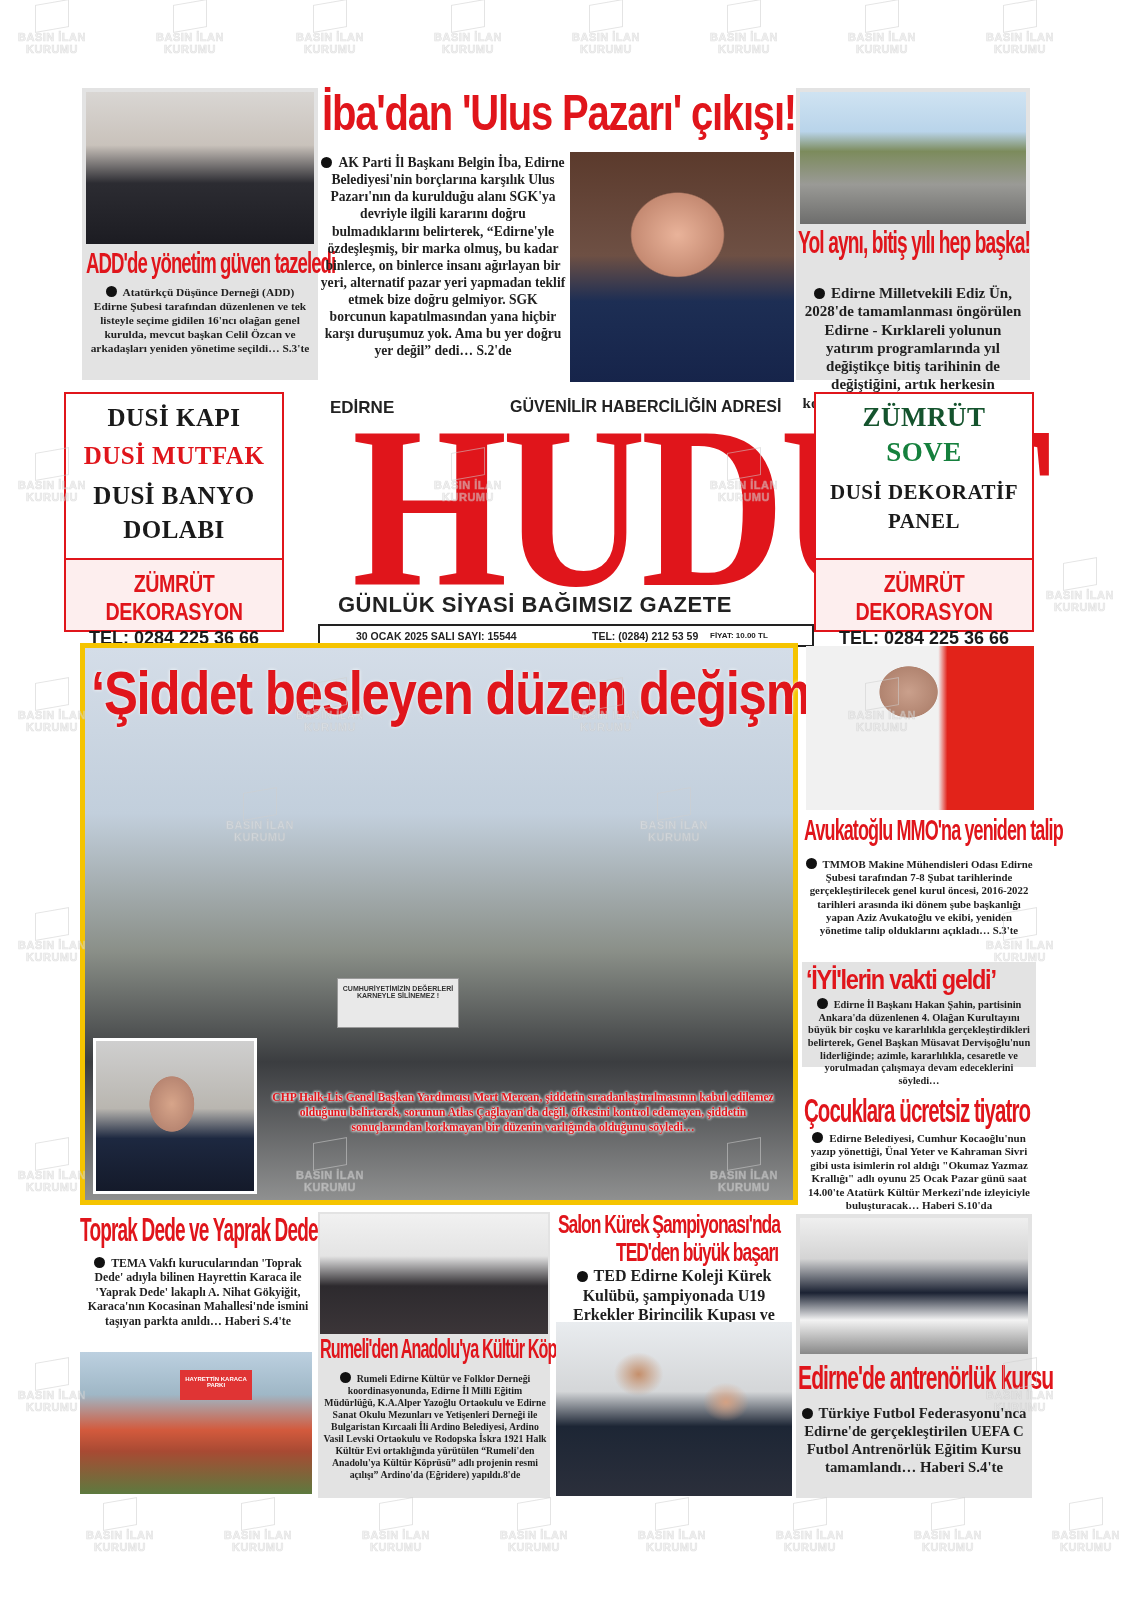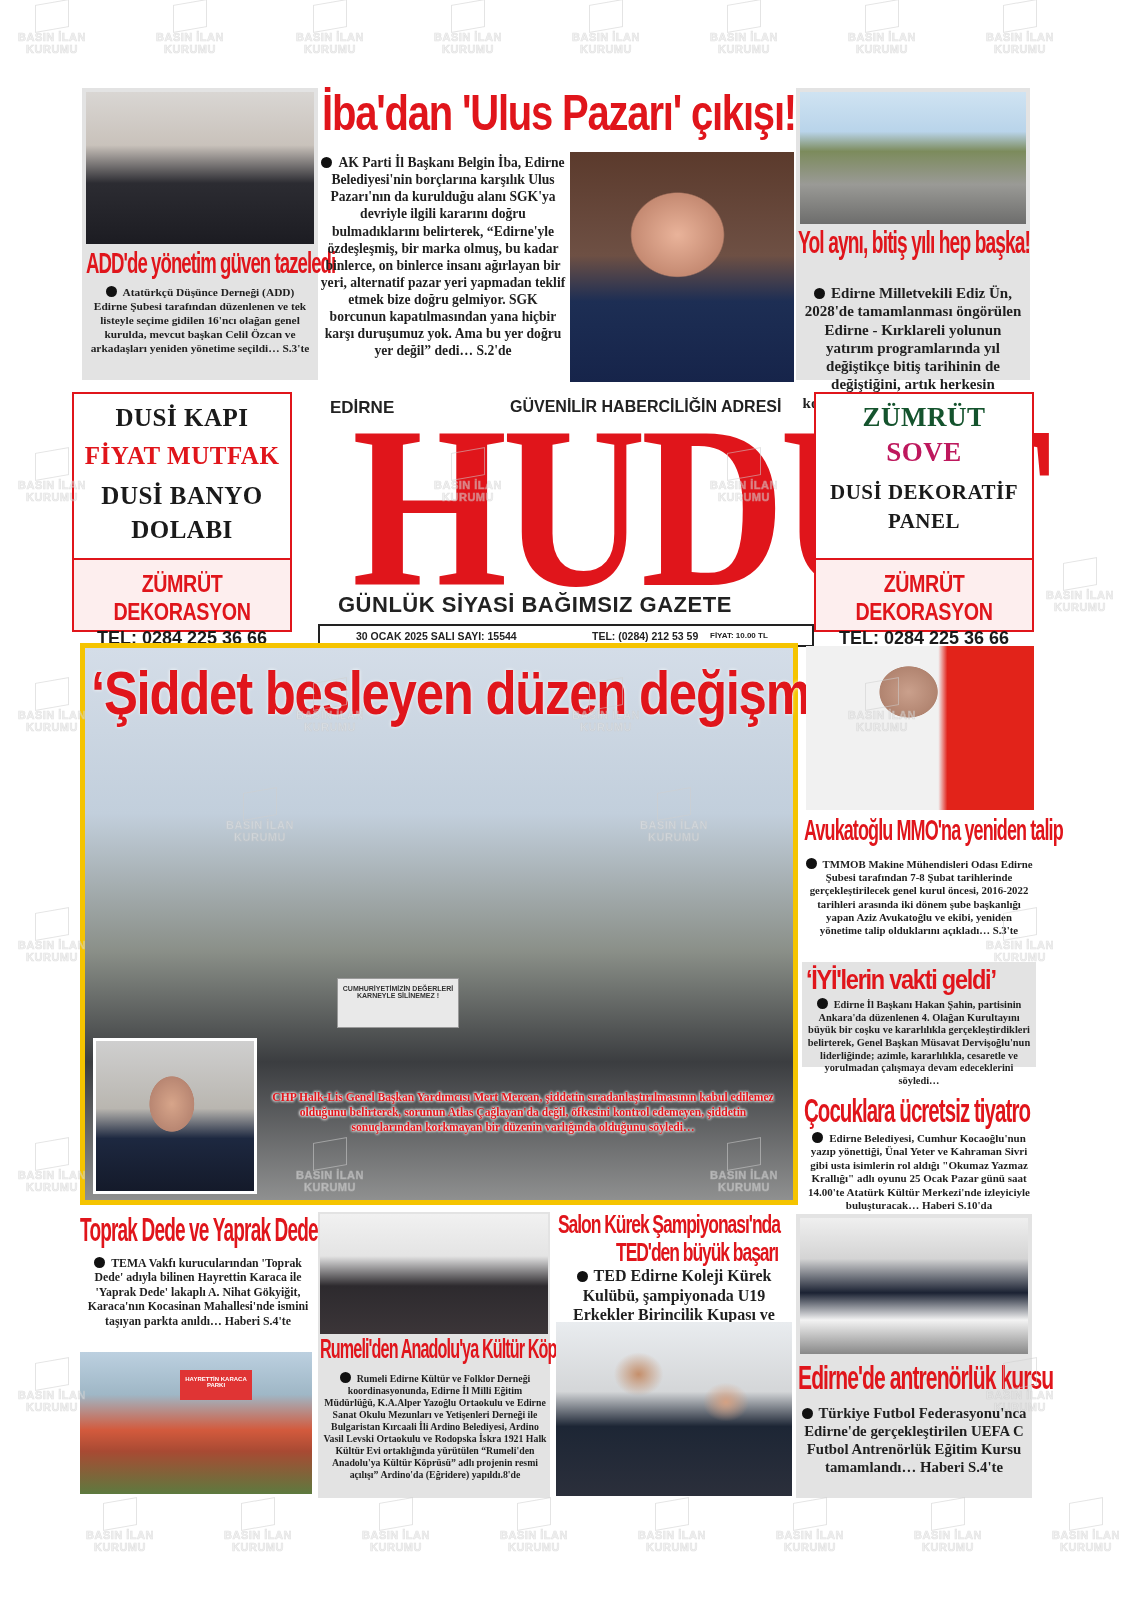--- a/index.html
+++ b/index.html
@@ -77,44 +77,44 @@
 </div>
 
 <div class="abs bg-gray" style="left:796px;top:88px;width:234px;height:292px;">
   <div class="photo ph-road" style="left:4px;top:4px;width:226px;height:132px;"></div>
   <div class="headline" style="position:absolute;left:2px;top:138px;font-size:32px;transform:scaleX(.6);">Yol aynı, bitiş yılı hep başka!</div>
   <div class="body-text" style="position:absolute;left:4px;top:196px;width:226px;font-size:15px;">
     <span class="bullet"></span><span>Edirne Milletvekili Ediz Ün, 2028'de tamamlanması öngörülen Edirne - Kırklareli yolunun yatırım programlarında yıl değiştikçe bitiş tarihinin de değiştiğini, artık herkesin konuşmaktan bıktığı Keşan - Enez yolunun ise yatırım programlarında bile yer almadığı görmenin üzücü olduğunu söyledi… Haberi S.5'te</span>
   </div>
 </div>
 
-<div class="ad-box" style="left:72px;top:392px;width:220px;height:240px;">
+<div class="ad-box" style="left:64px;top:392px;width:220px;height:240px;">
   <div class="ad-line" style="margin-top:10px;color:#1a1a1a;">DUSİ KAPI</div>
-  <div class="ad-line" style="margin-top:10px;color:#e0151b;">FİYAT MUTFAK</div>
+  <div class="ad-line" style="margin-top:10px;color:#e0151b;">DUSİ MUTFAK</div>
   <div class="ad-line" style="margin-top:12px;color:#1a1a1a;">DUSİ BANYO</div>
   <div class="ad-line" style="margin-top:6px;color:#1a1a1a;">DOLABI</div>
   <div class="ad-foot">
     <div class="brand">ZÜMRÜT DEKORASYON</div>
     <div class="tel">TEL: 0284 225 36 66</div>
   </div>
 </div>
 
 <div class="abs mast-top" style="left:330px;top:398px;">EDİRNE</div>
 <div class="abs mast-top" style="left:510px;top:398px;font-size:16px;">GÜVENİLİR HABERCİLİĞİN ADRESİ</div>
 <div class="logo">HUDUT</div>
 <div class="abs mast-sub" style="left:338px;top:592px;">GÜNLÜK SİYASİ BAĞIMSIZ GAZETE</div>
 <div class="infobar">
   <span style="position:absolute;left:36px;top:4px;">30 OCAK 2025 SALI  SAYI: 15544</span>
   <span style="position:absolute;left:272px;top:4px;">TEL: (0284) 212 53 59</span>
   <span style="position:absolute;left:390px;top:5px;font-size:8px;">FİYAT: 10.00 TL</span>
 </div>
 
 <div class="ad-box" style="left:814px;top:392px;width:220px;height:240px;">
   <div class="ad-line" style="margin-top:8px;color:#14532d;font-size:27px;">ZÜMRÜT</div>
-  <div class="ad-line" style="margin-top:4px;color:#be185d;font-size:27px;">SOVE</div>
+  <div class="ad-line" style="margin-top:4px;color:#15803d;font-size:27px;">SOVE</div>
   <div class="ad-line" style="margin-top:12px;color:#1a1a1a;font-size:21px;">DUSİ DEKORATİF</div>
   <div class="ad-line" style="margin-top:4px;color:#1a1a1a;font-size:21px;">PANEL</div>
   <div class="ad-foot">
     <div class="brand">ZÜMRÜT DEKORASYON</div>
     <div class="tel">TEL: 0284 225 36 66</div>
   </div>
 </div>
 
 <div class="abs" style="left:80px;top:643px;width:718px;height:562px;border:5px solid #f5c400;background:#dfe6ee;">
   <div class="photo ph-main" style="left:0;top:0;width:708px;height:552px;"></div>

